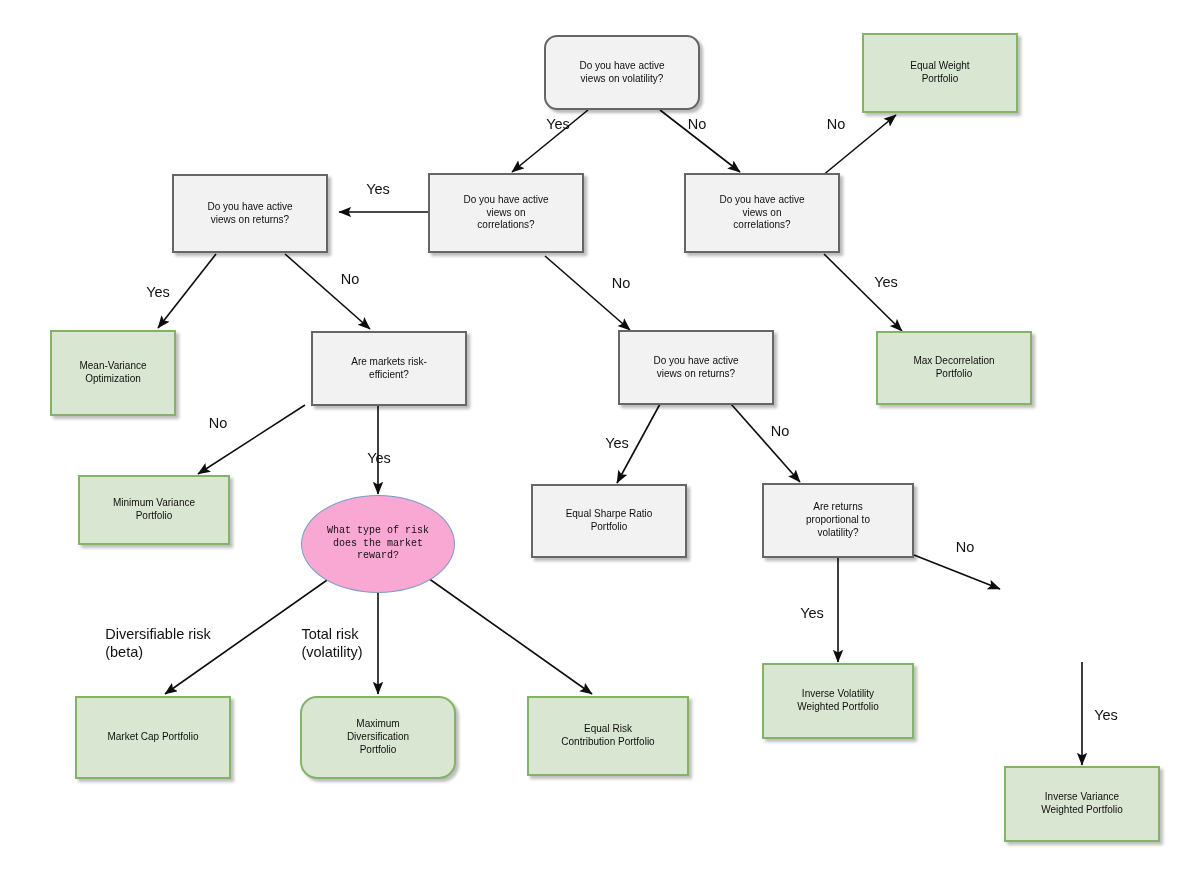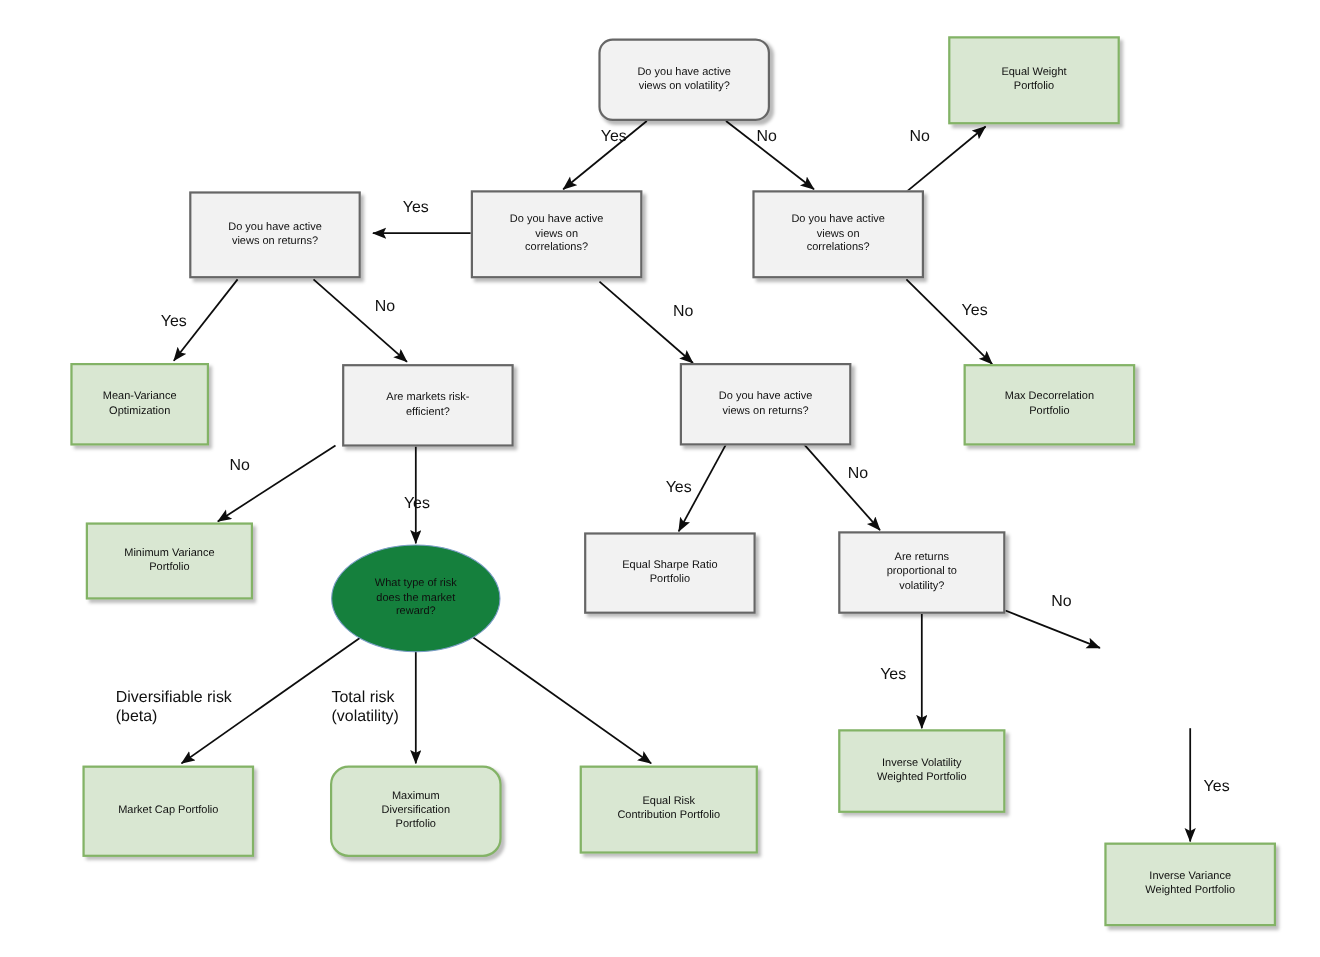--- a/index.html
+++ b/index.html
@@ -43,24 +43,25 @@
   }
   .node.decision.rounded {
     border-radius: 13px;
   }
   .node.terminal {
     background: #d9e7d2;
     border: 2px solid #83b366;
     box-shadow: 3px 3px 3px rgba(0,0,0,0.26);
   }
   .node.ellipse {
-    background: #15803d;
+    background: #f9a8d4;
     border: 1.6px solid #7a9cc6;
     border-radius: 50%;
     box-shadow: none;
+    font-family: Liberation Mono, monospace;
   }
   .edge-label {
     position: absolute;
     font-size: 14.5px;
     line-height: 1.25;
     color: #111111;
     white-space: pre-line;
     text-align: left;
     transform: translate(-50%, -50%);
   }
@@ -144,21 +145,21 @@
   <div class="node ellipse" style="left:301px; top:495px; width:154px; height:98px;">What type of risk
 does the market
 reward?</div>
 
   <div class="node terminal" style="left:862px; top:33px; width:156px; height:80px;">Equal Weight
 Portfolio</div>
 
   <div class="node terminal" style="left:876px; top:331px; width:156px; height:74px;">Max Decorrelation
 Portfolio</div>
 
-  <div class="node terminal" style="left:64px; top:330px; width:126px; height:75px;">Mean-Variance
+  <div class="node terminal" style="left:50px; top:330px; width:126px; height:86px;">Mean-Variance
 Optimization</div>
 
   <div class="node terminal" style="left:78px; top:475px; width:152px; height:70px;">Minimum Variance
 Portfolio</div>
 
   <div class="node decision" style="left:531px; top:484px; width:156px; height:74px;">Equal Sharpe Ratio
 Portfolio</div>
 
   <div class="node terminal" style="left:75px; top:696px; width:156px; height:83px;">Market Cap Portfolio</div>
 

